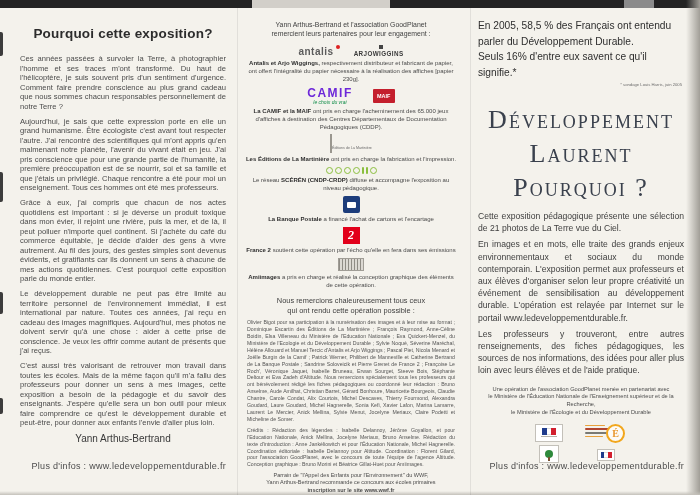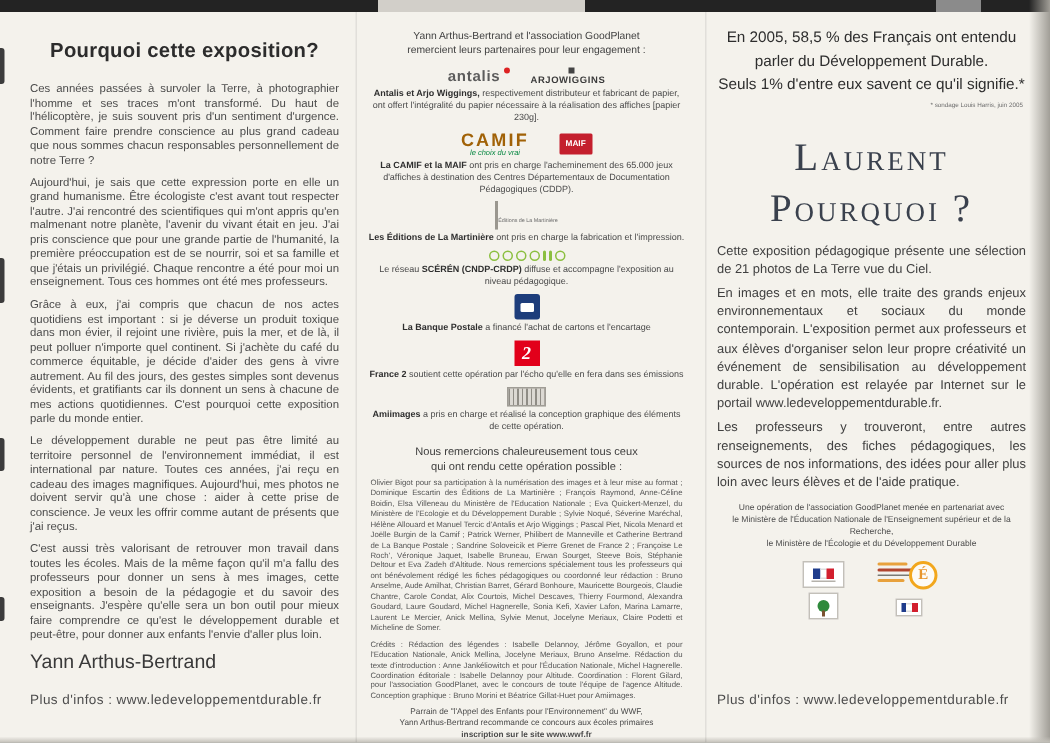--- a/index.html
+++ b/index.html
@@ -15,63 +15,63 @@
               background:linear-gradient(to bottom,rgba(150,148,142,0),#c4c1ba);}
   .mark{position:absolute;left:0;width:3px;background:#3c3c3c;border-radius:0 2px 2px 0;}
   .m1{top:32px;height:24px}.m2{top:172px;height:30px}.m3{top:292px;height:22px}.m4{top:398px;height:16px}
   .fold{position:absolute;top:8px;bottom:0;width:1px;background:rgba(60,60,60,.10);}
   .f1{left:237px}.f2{left:470px}
 
   
   .col-left{position:absolute;left:20px;top:26px;width:206px;}
   .lt{font-size:13.5px;font-weight:bold;text-align:center;color:#2c2c2c;margin:0 0 13px;letter-spacing:.2px;}
   .col-left p{font-size:7.6px;line-height:9.5px;text-align:justify;color:#4a4a4a;margin:0 0 5.5px;}
-  .sig{text-align:left;font-size:13px;color:#393939;margin-top:5px;}
-  .foot{position:absolute;top:461px;width:206px;text-align:left;font-size:9px;color:#4c4c4c;letter-spacing:.3px;}
+  .sig{text-align:center;font-size:10px;color:#393939;margin-top:5px;}
+  .foot{position:absolute;top:461px;width:206px;text-align:right;font-size:9px;color:#4c4c4c;letter-spacing:.3px;}
   .foot-l{left:20px;} .foot-r{left:478px;}
 
   
   .col-mid{position:absolute;left:245px;top:20px;width:212px;text-align:center;}
   .mid-h{font-size:6.9px;line-height:9px;color:#3f3f3f;margin-bottom:7px;white-space:pre-line;}
   .sec{margin-bottom:4px;}
   .lrow{display:flex;justify-content:center;align-items:center;gap:20px;margin-bottom:2px;}
   .ptx{font-size:6px;line-height:8px;color:#4a4a4a;}
   .ptx b{color:#2f2f2f;}
   .intro{font-size:7.4px;line-height:9.6px;color:#3d3d3d;margin:7px 0 4px;white-space:pre-line;text-align:center;}
   .cred{font-size:5.2px;line-height:6.9px;text-align:justify;color:#555;margin:0 2px 4px;}
   .wwf-note{font-size:5.5px;line-height:7.2px;color:#4a4a4a;margin-top:2px;}
   .wwf-note .b3{font-weight:bold;}
 
   
   .lg-antalis{font-size:10px;font-weight:bold;color:#5c5c5c;letter-spacing:.5px;position:relative;}
   .lg-antalis .dot{position:absolute;top:-1px;right:-6px;width:4px;height:4px;background:#d22;border-radius:50%;}
   .lg-arjo{font-size:6.3px;font-weight:bold;color:#3a3a3a;letter-spacing:.4px;position:relative;padding-top:5px;}
   .lg-arjo .sq{position:absolute;top:0;left:50%;width:4px;height:4px;background:#444;}
   .lg-camif{line-height:1;}
-  .lg-camif .c1{font-size:12px;font-weight:bold;color:#a16207;letter-spacing:1.5px;display:block;}
+  .lg-camif .c1{font-size:12px;font-weight:bold;color:#6d28d9;letter-spacing:1.5px;display:block;}
   .lg-camif .c2{font-size:5px;font-style:italic;color:#0b8a45;display:block;margin-top:1px;}
   .lg-maif{width:22px;height:14px;background:#c41f2d;color:#fff;font-size:5.5px;font-weight:bold;
            display:flex;align-items:center;justify-content:center;border-radius:1px;}
   .lg-mart{display:inline-block;}
   .lg-mart .box{width:15px;height:15px;margin:0 auto;background:#d9d6d0;border:1px solid #9a978f;
                 background-image:repeating-linear-gradient(0deg,#b5b2aa 0 1px,transparent 1px 3px);}
   .lg-mart .cap{font-size:3.6px;color:#6b6b6b;margin-top:1px;line-height:4px;}
   .lg-sceren{display:flex;gap:2px;align-items:center;justify-content:center;}
   .lg-sceren i{width:5px;height:5px;border:1.4px solid #8bbf3f;border-radius:50%;display:inline-block;}
   .lg-sceren .bar{width:2px;height:7px;background:#8bbf3f;border:none;border-radius:1px;}
   .lg-bp{width:17px;height:17px;background:#1d3d7b;border-radius:2px;display:flex;align-items:center;justify-content:center;}
   .lg-bp i{width:9px;height:6px;background:#fff;display:block;border-radius:1px;}
   .lg-f2{width:17px;height:17px;background:#e2001a;color:#fff;display:flex;align-items:center;justify-content:center;
          font-family:"Liberation Serif",serif;font-style:italic;font-weight:bold;font-size:12px;}
   .lg-ami{width:24px;height:11px;background:#dcd9d3;border:1px solid #a09d96;
           background-image:repeating-linear-gradient(90deg,#8f8c85 0 1px,transparent 1px 3px);}
 
   
   .col-right{position:absolute;left:478px;top:18px;width:206px;}
-  .stat{font-size:10.2px;line-height:15.5px;text-align:center;color:#2e2e2e;}
+  .stat{font-size:10.2px;line-height:15.5px;text-align:left;color:#2e2e2e;}
   .fn{font-size:4.2px;text-align:right;color:#6c6c6c;margin-top:2px;margin-right:2px;}
   .btitle{margin-top:16px;text-align:center;font-family:"Liberation Serif",serif;
           font-variant:small-caps;color:#3a414d;}
   .bline{font-size:26px;line-height:34px;letter-spacing:2px;}
   .rbody{margin-top:5px;}
   .rbody p{font-size:8.6px;line-height:12.2px;text-align:justify;color:#404040;margin:0 0 4px;}
   .pship{font-size:5.7px;line-height:7.8px;text-align:center;color:#4c4c4c;margin-top:9px;white-space:pre-line;}
   .govrow{display:flex;justify-content:center;align-items:flex-start;gap:22px;margin-top:7px;}
   .gstack{display:flex;flex-direction:column;align-items:center;gap:3px;}
   .flagbox{width:26px;height:16px;border:1px solid #c3c0b9;background:#fff;display:flex;flex-direction:column;
@@ -206,25 +206,26 @@
       <div>Yann Arthus-Bertrand recommande ce concours aux écoles primaires</div>
       <div class="b3">inscription sur le site www.wwf.fr</div>
     </div>
 
   </div>
 
   <div class="col-right">
     <div class="stat">
       <div>En 2005, 58,5 % des Français ont entendu</div>
       <div>parler du Développement Durable.</div>
-      <div>Seuls 1% d'entre eux savent ce qu'il signifie.*</div>
+      <div>Seuls 16% d'entre eux savent ce qu'il signifie.*</div>
     </div>
     <div class="fn">* sondage Louis Harris, juin 2005</div>
 
     <div class="btitle">
+      <div class="bline">Développement</div>
       <div class="bline">Laurent</div>
       <div class="bline">Pourquoi ?</div>
     </div>
 
     <div class="rbody">
       <p>Cette exposition pédagogique présente une sélection de 21 photos de La Terre vue du Ciel.</p>
       <p>En images et en mots, elle traite des grands enjeux environnementaux et sociaux du monde contemporain. L'exposition permet aux professeurs et aux élèves d'organiser selon leur propre créativité un événement de sensibilisation au développement durable. L'opération est relayée par Internet sur le portail www.ledeveloppementdurable.fr.</p>
       <p>Les professeurs y trouveront, entre autres renseignements, des fiches pédagogiques, les sources de nos informations, des idées pour aller plus loin avec leurs élèves et de l'aide pratique.</p>
     </div>
 

